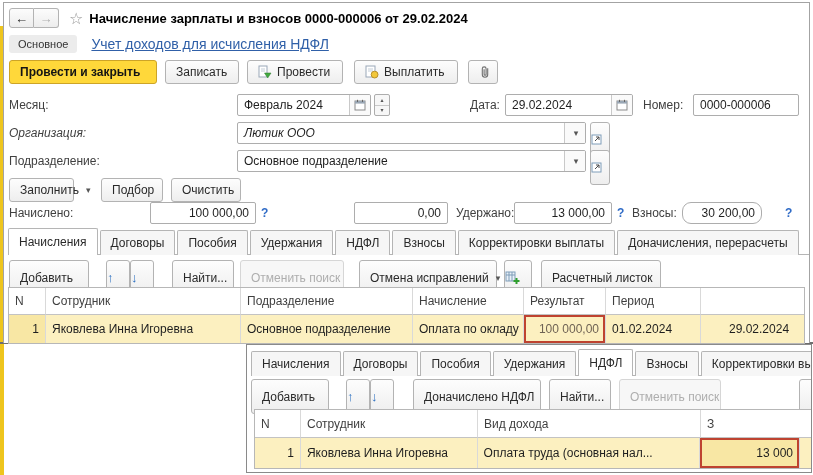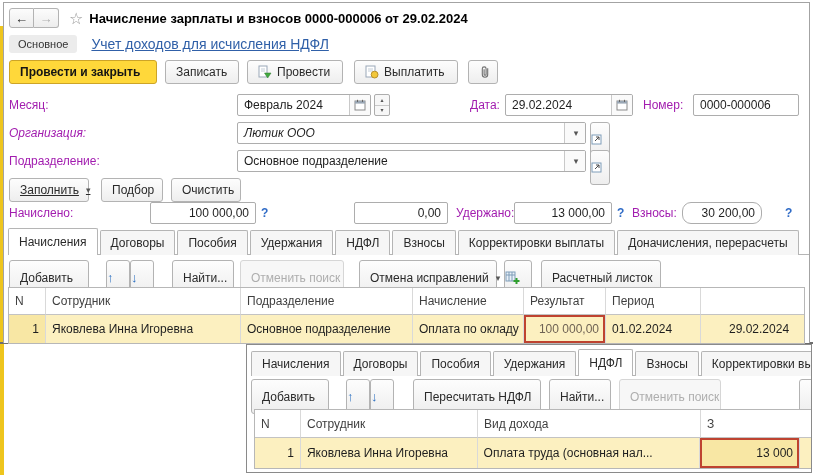--- a/index.html
+++ b/index.html
@@ -2,21 +2,21 @@
 <html><head>
 <meta charset="utf-8">
 <style>
   html,body{margin:0;padding:0;background:#fff;}
   body{font-family:"Liberation Sans","DejaVu Sans",sans-serif;font-size:12px;color:#1f1f1f;}
   .canvas{position:relative;width:813px;height:475px;background:#fff;overflow:hidden;}
   .yellow-stripe{position:absolute;left:0;top:26px;width:4px;height:449px;background:#eec51d;}
   .main-window{position:absolute;left:3px;top:2px;width:805px;height:340px;background:#fff;border:1px solid #a3a3a3;border-bottom:none;z-index:1;}
   .sep-line{position:absolute;left:0;top:342px;width:813px;height:2px;background:#6e6e6e;z-index:1;}
   .row{position:absolute;left:0;right:0;}
-  .lbl{position:absolute;color:#a21caf;line-height:22px;white-space:nowrap;}
+  .lbl{position:absolute;color:#404040;line-height:22px;white-space:nowrap;}
   
   .btn{position:absolute;display:inline-flex;align-items:center;gap:5px;height:24px;padding:0 10px;background:linear-gradient(#fdfdfd,#eeeeee);border:1px solid #b3b3b3;border-radius:3px;font-size:12px;color:#2a2a2a;box-sizing:border-box;white-space:nowrap;cursor:default;}
   .btn.small{height:35px;}
   .btn.primary{background:#ffd83a;border-color:#cda427;font-weight:bold;color:#141414;}
   .btn.disabled{color:#aeaeae;border-color:#d6d6d6;background:#f7f7f7;}
   .caret{font-size:9px;color:#555;margin-left:2px;}
   .arrow-blue{color:#2a6fc0;font-weight:bold;font-size:13px;}
   
   .field{position:absolute;height:22px;border:1px solid #adadad;border-radius:2px;background:#fff;display:flex;align-items:center;box-sizing:border-box;overflow:hidden;}
   .field .val{padding:0 6px;flex:1;white-space:nowrap;}
@@ -181,21 +181,21 @@
         <span>
             <svg width="11" height="11" viewBox="0 0 11 11">
               <rect x="1" y="1" width="9" height="9" fill="#fff" stroke="#7f9db9"></rect>
               <path d="M4 7 L8 3 M8 3 h-3 M8 3 v3" stroke="#4a4a4a" fill="none"></path>
             </svg>
           </span>
       </span>
     </div>
 
     <div class="row" style="top:175px;height:25px;">
-      <span class="btn" style="left:5px;width:80px;text-decoration:underline;">
+      <span class="btn" style="left:5px;width:65px;">
           <span>Заполнить</span>
           <span class="caret">▾</span>
         </span>
       <span class="btn" style="left:97px;width:62px;">
           <span>Подбор</span>
         </span>
       <span class="btn" style="left:167px;width:70px;">
           <span>Очистить</span>
         </span>
     </div>
@@ -305,21 +305,21 @@
       <span class="btn small" style="left:4px;width:78px;">
           <span>Добавить</span>
         </span>
       <span class="btn small" style="left:99px;width:24px;padding:0;">
           <span class="arrow-blue">↑</span>
         </span>
       <span class="btn small" style="left:123px;width:24px;padding:0;">
           <span class="arrow-blue">↓</span>
         </span>
       <span class="btn small" style="left:166px;width:128px;">
-          <span>Пересчитать НДФЛ</span>
+          <span>Доначислено НДФЛ</span>
         </span>
       <span class="btn small" style="left:302px;width:62px;">
           <span>Найти...</span>
         </span>
       <span class="btn small disabled" style="left:372px;width:102px;">
           <span>Отменить поиск</span>
         </span>
       <span class="btn small" style="left:552px;width:60px;"></span>
     </div>
     <div class="grid" style="left:7px;top:64px;width:558px;border-right:none;">

